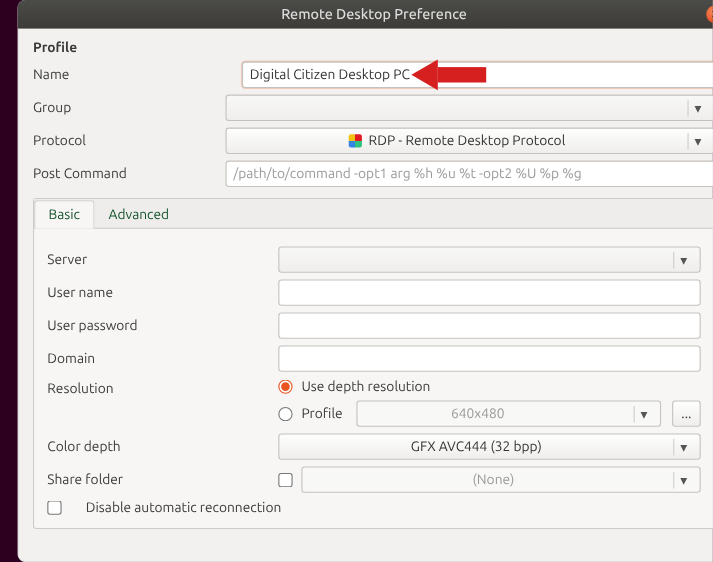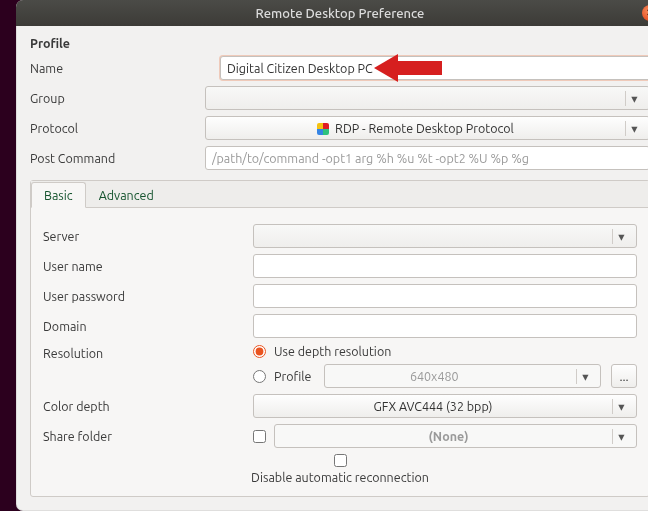--- a/index.html
+++ b/index.html
@@ -135,21 +135,21 @@
     width: 26px; height: 24px; margin-left:6px;
     border:1px solid #c5c1bd; border-radius:3px;
     background: linear-gradient(#fefefe,#efeeec);
     cursor:pointer; text-align:center; line-height:22px;
   }
   .muted { color:#9a9a9a; }
   .share-row { display:flex; align-items:center; gap:8px; }
   .share-row input[type="checkbox"]{ margin:0; }
 
   .dim-input { background:#f8f8f7; color:#9a9a9a; }
-  .check-row { display:flex; align-items:center; gap:3px;flex-direction:column; }
+  .check-row { display:flex; align-items:center; gap:22px; }
   .check-row input { margin:0; }
 
   
   .arrow-annot {
     position:absolute;
     left: 358px; top: 54px;
     display:flex; align-items:center;
     pointer-events:none;
   }
   .arrow-annot .head {
@@ -272,21 +272,21 @@
               <span class="arrow">▾</span>
             </div>
           </div>
         </div>
 
         <div class="form-row">
           <div class="label">Share folder</div>
           <div class="control share-row">
             <input type="checkbox" style="">
             <div class="dropdown dim-input" style="flex:1;">
-              <span class="val muted" style="padding-left:10px;font-weight:bold;">(None)</span>
+              <span class="val muted" style="padding-left:10px;">(None)</span>
               <span class="arrow">▾</span>
             </div>
           </div>
         </div>
 
         <div class="check-row">
           <input type="checkbox" style="">
           <span>Disable automatic reconnection</span>
         </div>
 

